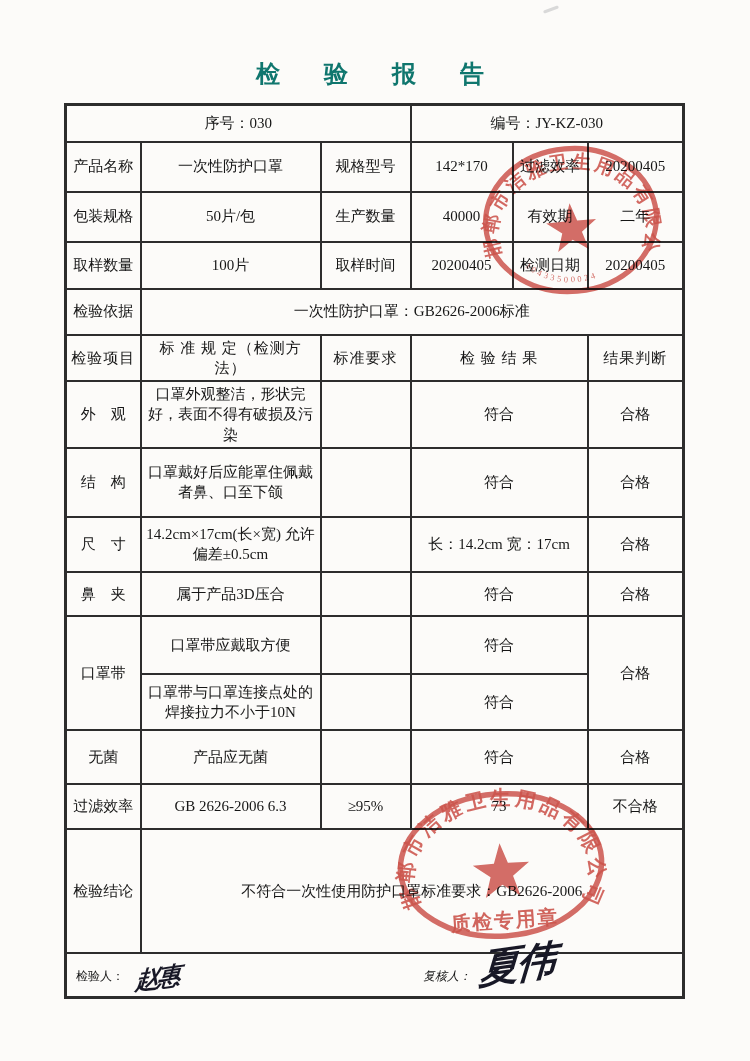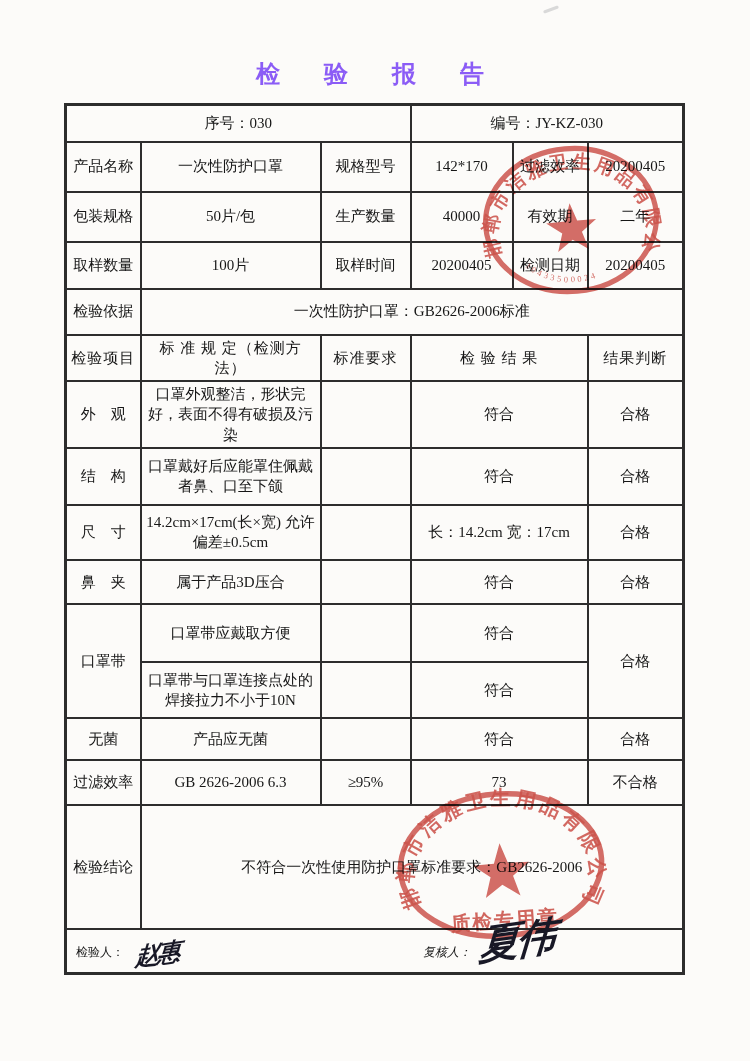--- a/index.html
+++ b/index.html
@@ -5,21 +5,21 @@
   html,body{margin:0;padding:0;}
   body{
     width:750px;height:1061px;position:relative;
     background:#fcfbf9;
     font-family:"Liberation Serif","DejaVu Serif",serif;
     color:#161616;overflow:hidden;
   }
   .page-title{
     position:absolute;top:58px;left:0;width:750px;
     text-align:center;font-size:24px;font-weight:bold;
-    letter-spacing:10px;color:#8b5cf6;margin:0;
+    letter-spacing:10px;color:#0f766e;margin:0;
   }
   .scan-artifact{
     position:absolute;left:543px;top:8px;width:16px;height:3px;
     background:#d9d9d9;transform:rotate(-20deg);border-radius:2px;
   }
   table.report{
     position:absolute;left:64px;top:103px;
     border-collapse:collapse;table-layout:fixed;
     width:618px;
     padding-left:12px;
@@ -116,21 +116,21 @@
   </tr>
 
   <tr style="height:57px">
     <td>外　观</td>
     <td class="std">口罩外观整洁，形状完好，表面不得有破损及污染</td>
     <td></td>
     <td colspan="2">符合</td>
     <td>合格</td>
   </tr>
 
-  <tr style="height:57px">
+  <tr style="height:69px">
     <td>结　构</td>
     <td class="std">口罩戴好后应能罩住佩戴者鼻、口至下颌</td>
     <td></td>
     <td colspan="2">符合</td>
     <td>合格</td>
   </tr>
 
   <tr style="height:55px">
     <td>尺　寸</td>
     <td class="std">14.2cm×17cm(长×宽) 允许偏差±0.5cm</td>
@@ -153,21 +153,21 @@
     <td></td>
     <td colspan="2">符合</td>
     <td rowspan="2">合格</td>
   </tr>
   <tr style="height:56px">
     <td class="std">口罩带与口罩连接点处的焊接拉力不小于10N</td>
     <td></td>
     <td colspan="2">符合</td>
   </tr>
 
-  <tr style="height:42px">
+  <tr style="height:54px">
     <td>无菌</td>
     <td class="std">产品应无菌</td>
     <td></td>
     <td colspan="2">符合</td>
     <td>合格</td>
   </tr>
 
   <tr style="height:45px">
     <td>过滤效率</td>
     <td class="std">GB 2626-2006 6.3</td>

